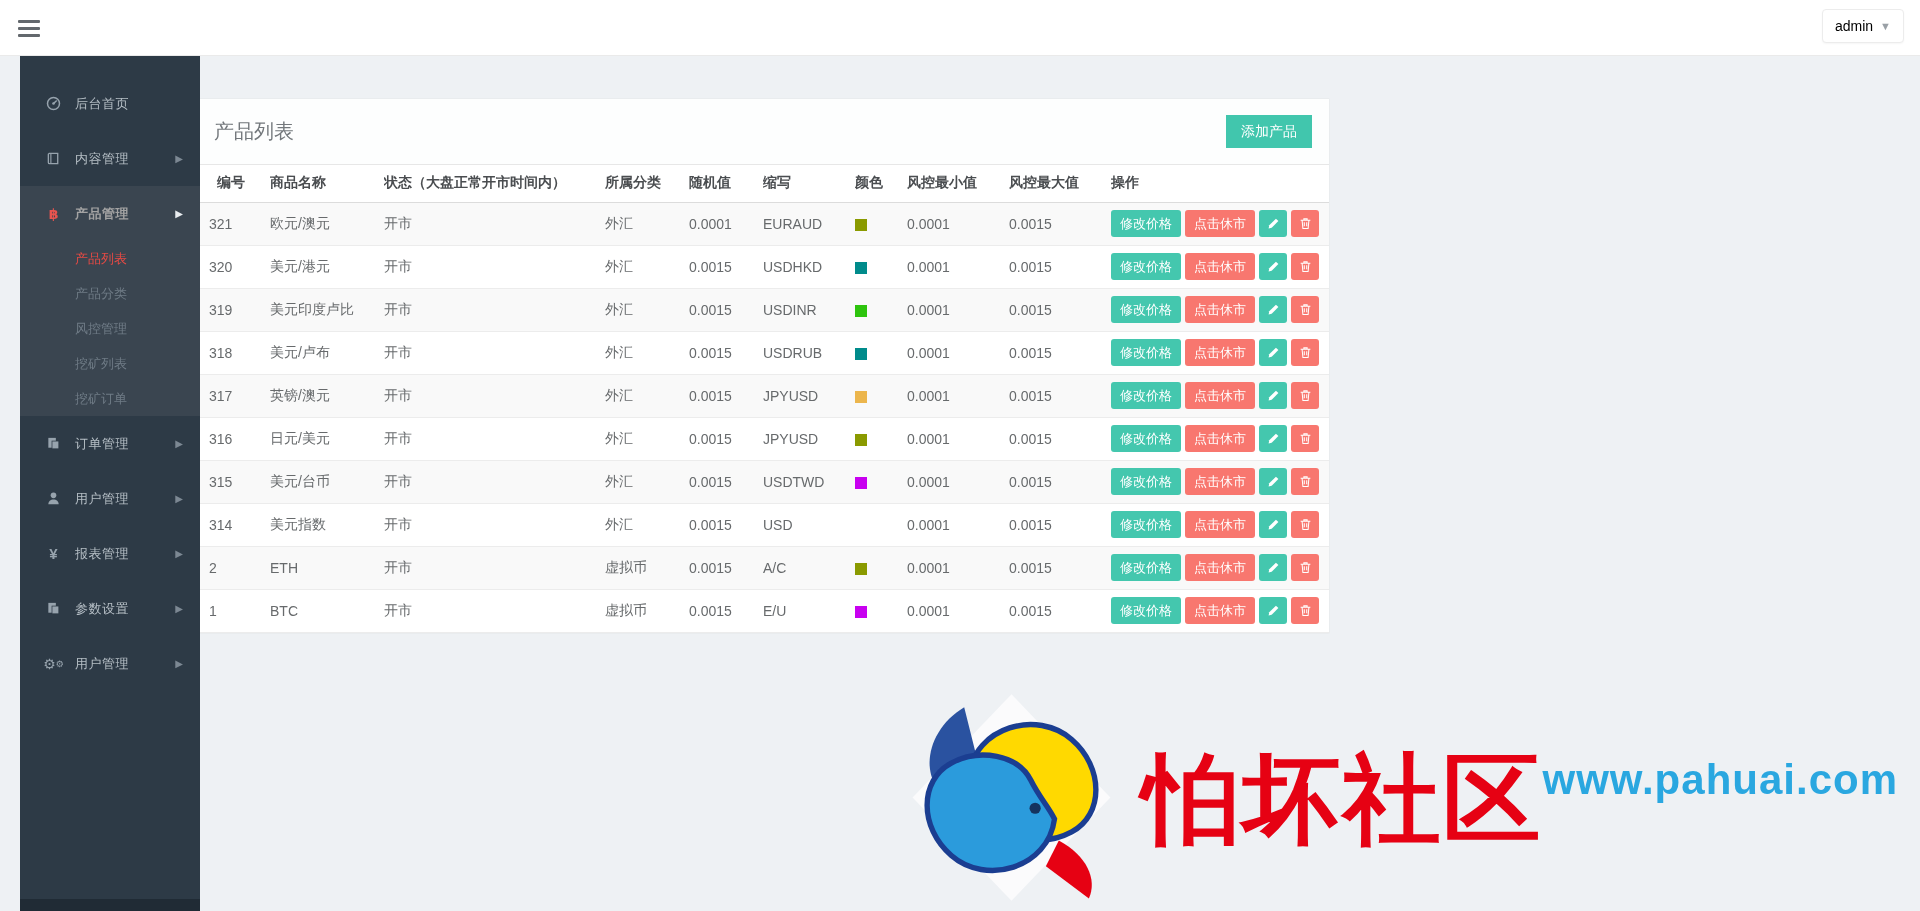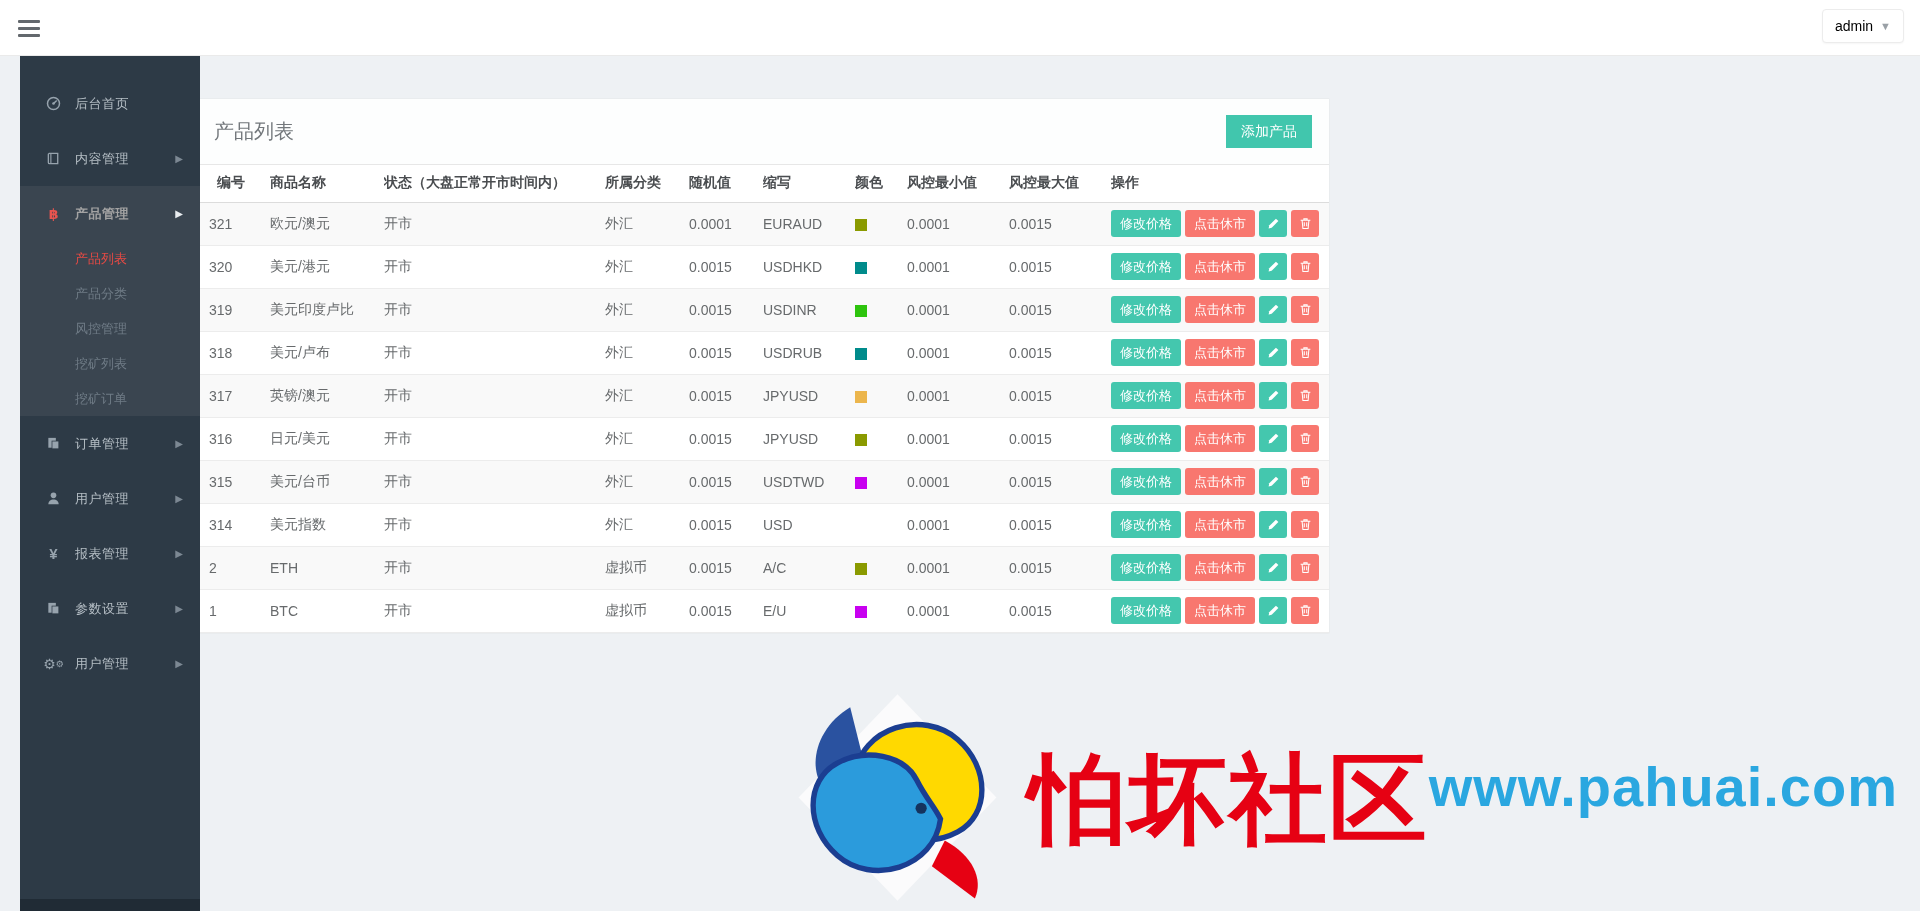--- a/index.html
+++ b/index.html
@@ -70,21 +70,21 @@
     padding:0 9px; cursor:pointer; display:inline-flex; align-items:center; justify-content:center; }
   .op-teal { background:#44c7ae; }
   .op-red  { background:#f8776f; }
   .op-ico  { width:28px; padding:0; }
 
   
   .watermark { position:absolute; right:22px; bottom:2px; display:flex; align-items:center; gap:14px; }
   .wm-text { display:flex; flex-direction:row; align-items:flex-start; line-height:1; }
   .wm-title { font-family:"Liberation Serif","DejaVu Serif",serif; font-weight:bold;
     font-size:98px; color:#e60113; letter-spacing:2px; }
-  .wm-url { font-weight:bold; font-size:56px; color:#2aa7e0; margin-top:8px; letter-spacing:1px;text-align:center; }
+  .wm-url { font-weight:bold; font-size:42px; color:#2aa7e0; margin-top:8px; letter-spacing:1px;text-align:center; }
 </style>
 </head>
 <body>
 
 <div class="topbar">
   <div class="hamburger">
     <span></span>
       <span></span>
       <span></span>
   </div>

